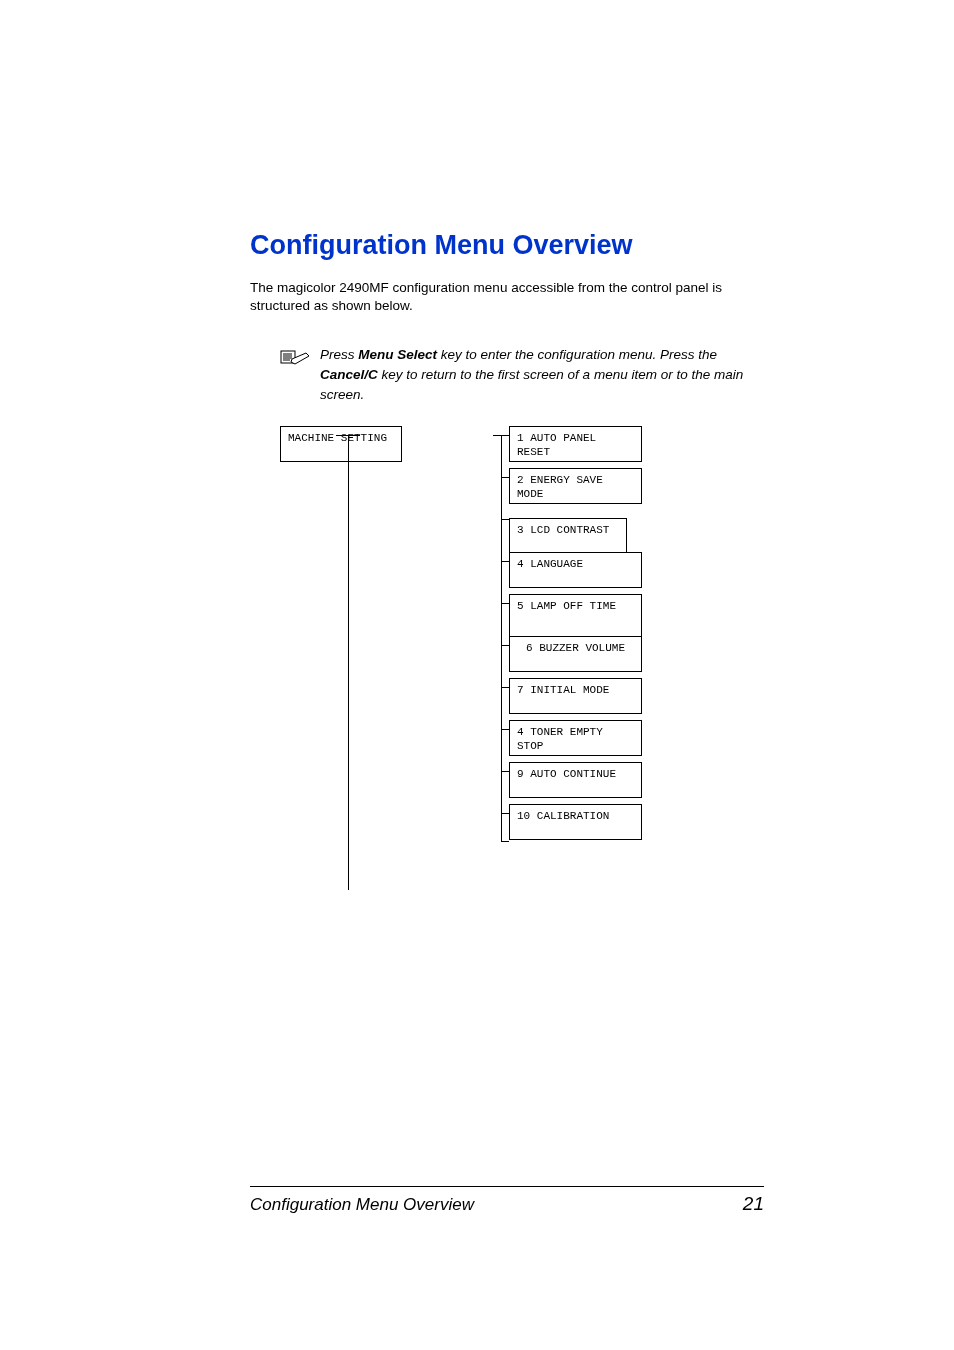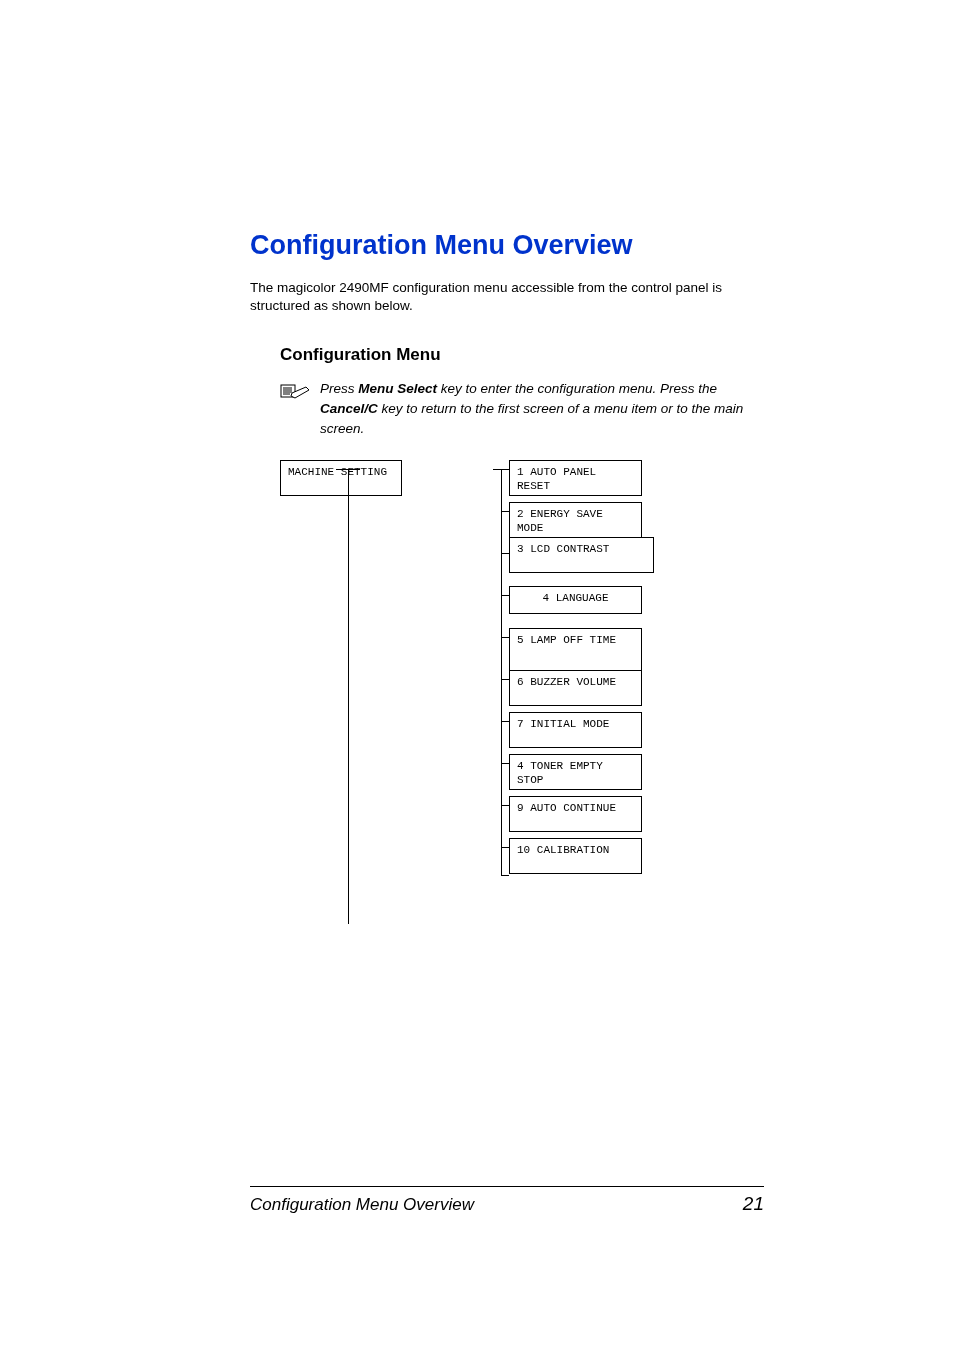--- a/index.html
+++ b/index.html
@@ -109,21 +109,20 @@
 </style>
 </head>
 <body>
 
 <div class="page">
 
   <div class="h1">Configuration Menu Overview</div>
 
   <div class="intro">The magicolor 2490MF configuration menu accessible from the control panel is structured as shown below.</div>
 
-  <div class="h2">Configuration Menu</div>
 
   <div class="note-row">
     <span class="note-icon">
       <svg width="30" height="20" viewBox="0 0 30 20">
         <rect x="1" y="4" width="14" height="12" fill="none" stroke="#000" stroke-width="1"></rect>
         <line x1="3" y1="7" x2="12" y2="7" stroke="#000" stroke-width="1"></line>
         <line x1="3" y1="9" x2="12" y2="9" stroke="#000" stroke-width="1"></line>
         <line x1="3" y1="11" x2="12" y2="11" stroke="#000" stroke-width="1"></line>
         <line x1="3" y1="13" x2="10" y2="13" stroke="#000" stroke-width="1"></line>
         <path d="M 12 12 L 26 6 L 29 9 L 15 17 L 11 15 Z" fill="#fff" stroke="#000" stroke-width="1"></path>
@@ -154,36 +153,36 @@
     <div class="box box-mono" style="left:229px; top:0; width:133px; height:36px;">
       <span>1 AUTO PANEL RESET</span>
     </div>
     <div class="line line-h" style="left:221px; top:9px; width:8px;"></div>
 
     <div class="box box-mono" style="left:229px; top:42px; width:133px; height:36px;">
       <span>2 ENERGY SAVE MODE</span>
     </div>
     <div class="line line-h" style="left:221px; top:51px; width:8px;"></div>
 
-    <div class="box box-mono" style="left:229px; top:77px; width:145px; height:36px;">
+    <div class="box box-mono" style="left:229px; top:92px; width:118px; height:36px;">
       <span>3 LCD CONTRAST</span>
     </div>
     <div class="line line-h" style="left:221px; top:93px; width:8px;"></div>
 
-    <div class="box box-mono" style="left:229px; top:126px; width:133px; height:28px;align-items:center;">
+    <div class="box box-mono" style="left:229px; top:126px; width:133px; height:36px;">
       <span>4 LANGUAGE</span>
     </div>
     <div class="line line-h" style="left:221px; top:135px; width:8px;"></div>
 
     <div class="box box-mono" style="left:229px; top:168px; width:133px; height:52px;">
       <span>5 LAMP OFF TIME</span>
     </div>
     <div class="line line-h" style="left:221px; top:177px; width:8px;"></div>
 
-    <div class="box box-mono" style="left:229px; top:210px; width:133px; height:36px;">
+    <div class="box box-mono" style="left:229px; top:210px; width:133px; height:36px;align-items:center;">
       <span>6 BUZZER VOLUME</span>
     </div>
     <div class="line line-h" style="left:221px; top:219px; width:8px;"></div>
 
     <div class="box box-mono" style="left:229px; top:252px; width:133px; height:36px;">
       <span>7 INITIAL MODE</span>
     </div>
     <div class="line line-h" style="left:221px; top:261px; width:8px;"></div>
 
     <div class="box box-mono" style="left:229px; top:294px; width:133px; height:36px;">

